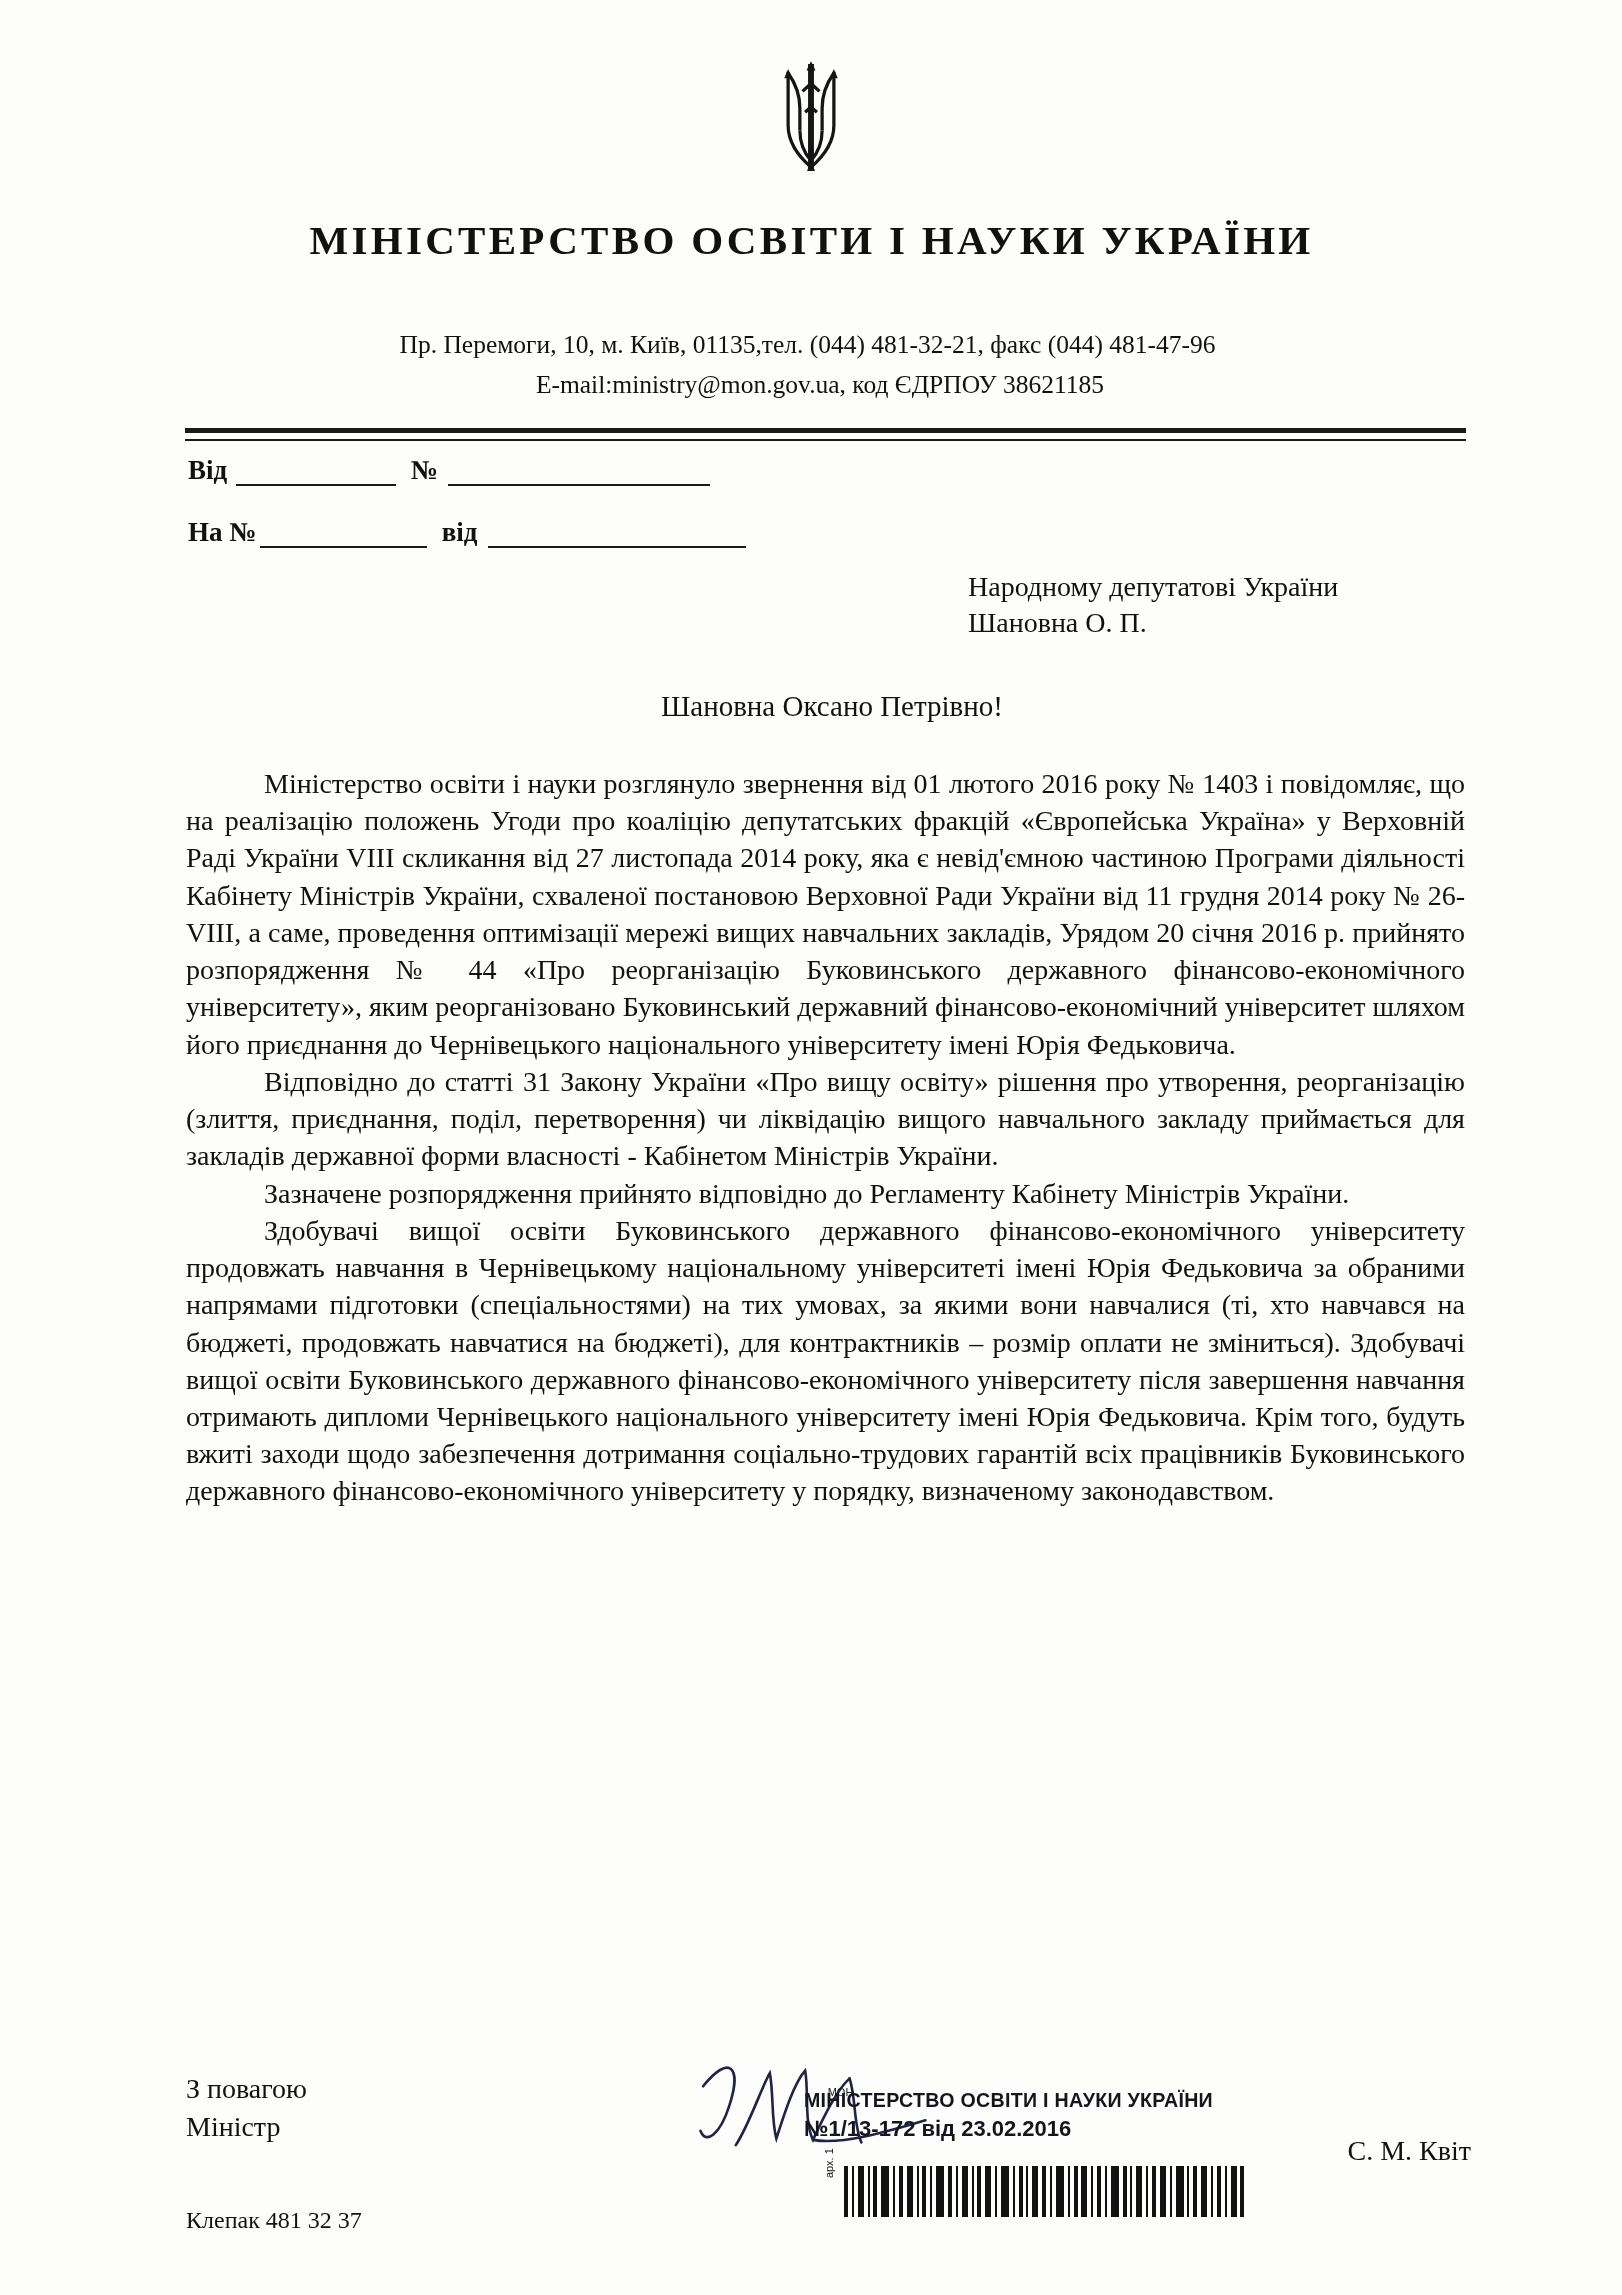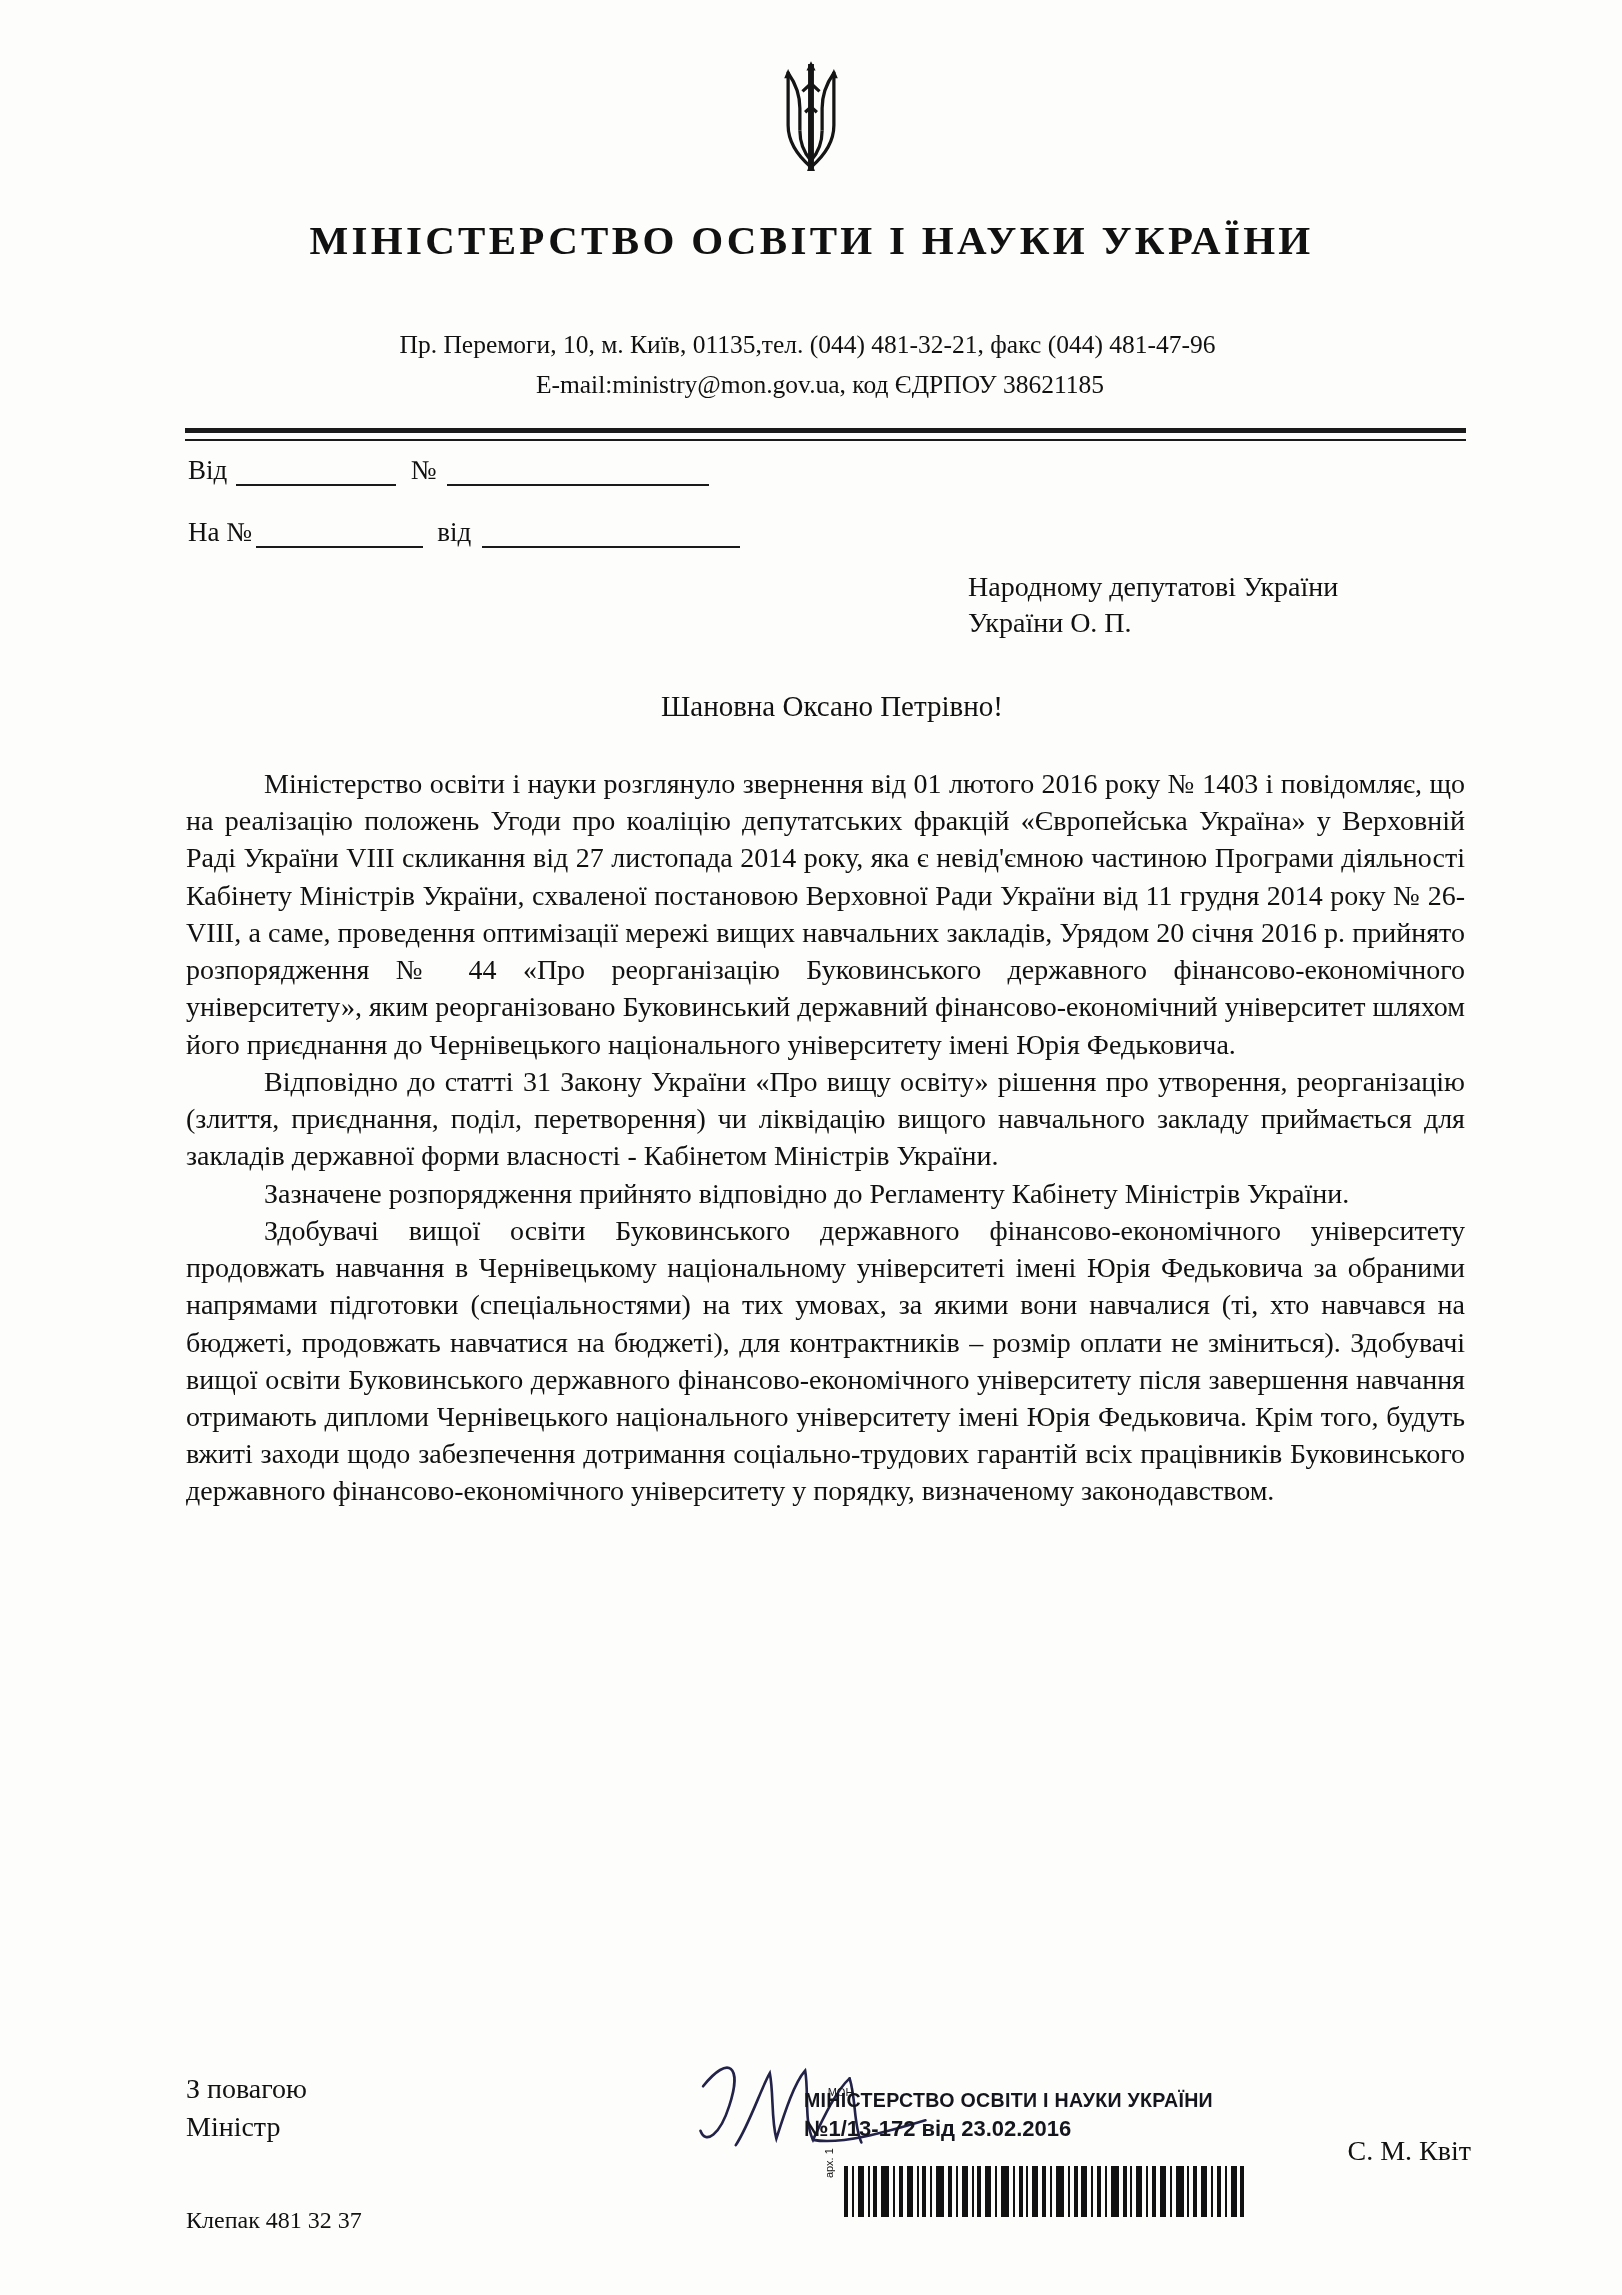--- a/index.html
+++ b/index.html
@@ -76,20 +76,21 @@
     top: 439px;
     height: 2px;
     background: #1a1a1a;
   }
 
   
   .ref-row {
     position: absolute;
     font-size: 27px;
     white-space: nowrap;
+    font-weight: bold;
   }
   .ref-row.r1 { left: 188px; top: 455px; }
   .ref-row.r2 { left: 188px; top: 517px; }
   .blank {
     display: inline-block;
     border-bottom: 2px solid #1a1a1a;
     height: 23.5px;
     vertical-align: bottom;
   }
   .blank.w1 { width: 160px; margin: 0 14.4px 0 9.2px; }
@@ -250,21 +251,21 @@
 
   <div class="ref-row r1">
     <span>Від</span><span class="blank w1"></span><span>№</span><span class="blank w2"></span>
   </div>
   <div class="ref-row r2">
     <span>На №</span><span class="blank w3"></span><span>від</span><span class="blank w4"></span>
   </div>
 
   <div class="addressee">
     <div>Народному депутатові України</div>
-    <div>України О. П.</div>
+    <div>Шановна О. П.</div>
   </div>
 
   <div class="salutation">Шановна Оксано Петрівно!</div>
 
   <div class="body-text">
     <p>Міністерство освіти і науки розглянуло звернення від 01 лютого 2016 року № 1403 і повідомляє, що на реалізацію положень Угоди про коаліцію депутатських фракцій «Європейська Україна» у Верховній Раді України VIII скликання від 27 листопада 2014 року, яка є невід'ємною частиною Програми діяльності Кабінету Міністрів України, схваленої постановою Верховної Ради України від 11 грудня 2014 року № 26-VIII, а саме, проведення оптимізації мережі вищих навчальних закладів, Урядом 20 січня 2016 р. прийнято розпорядження № 44 «Про реорганізацію Буковинського державного фінансово-економічного університету», яким реорганізовано Буковинський державний фінансово-економічний університет шляхом його приєднання до Чернівецького національного університету імені Юрія Федьковича.</p>
     <p>Відповідно до статті 31 Закону України «Про вищу освіту» рішення про утворення, реорганізацію (злиття, приєднання, поділ, перетворення) чи ліквідацію вищого навчального закладу приймається для закладів державної форми власності - Кабінетом Міністрів України.</p>
     <p>Зазначене розпорядження прийнято відповідно до Регламенту Кабінету Міністрів України.</p>
     <p>Здобувачі вищої освіти Буковинського державного фінансово-економічного університету продовжать навчання в Чернівецькому національному університеті імені Юрія Федьковича за обраними напрямами підготовки (спеціальностями) на тих умовах, за якими вони навчалися (ті, хто навчався на бюджеті, продовжать навчатися на бюджеті), для контрактників – розмір оплати не зміниться). Здобувачі вищої освіти Буковинського державного фінансово-економічного університету після завершення навчання отримають дипломи Чернівецького національного університету імені Юрія Федьковича. Крім того, будуть вжиті заходи щодо забезпечення дотримання соціально-трудових гарантій всіх працівників Буковинського державного фінансово-економічного університету у порядку, визначеному законодавством.</p>
   </div>

